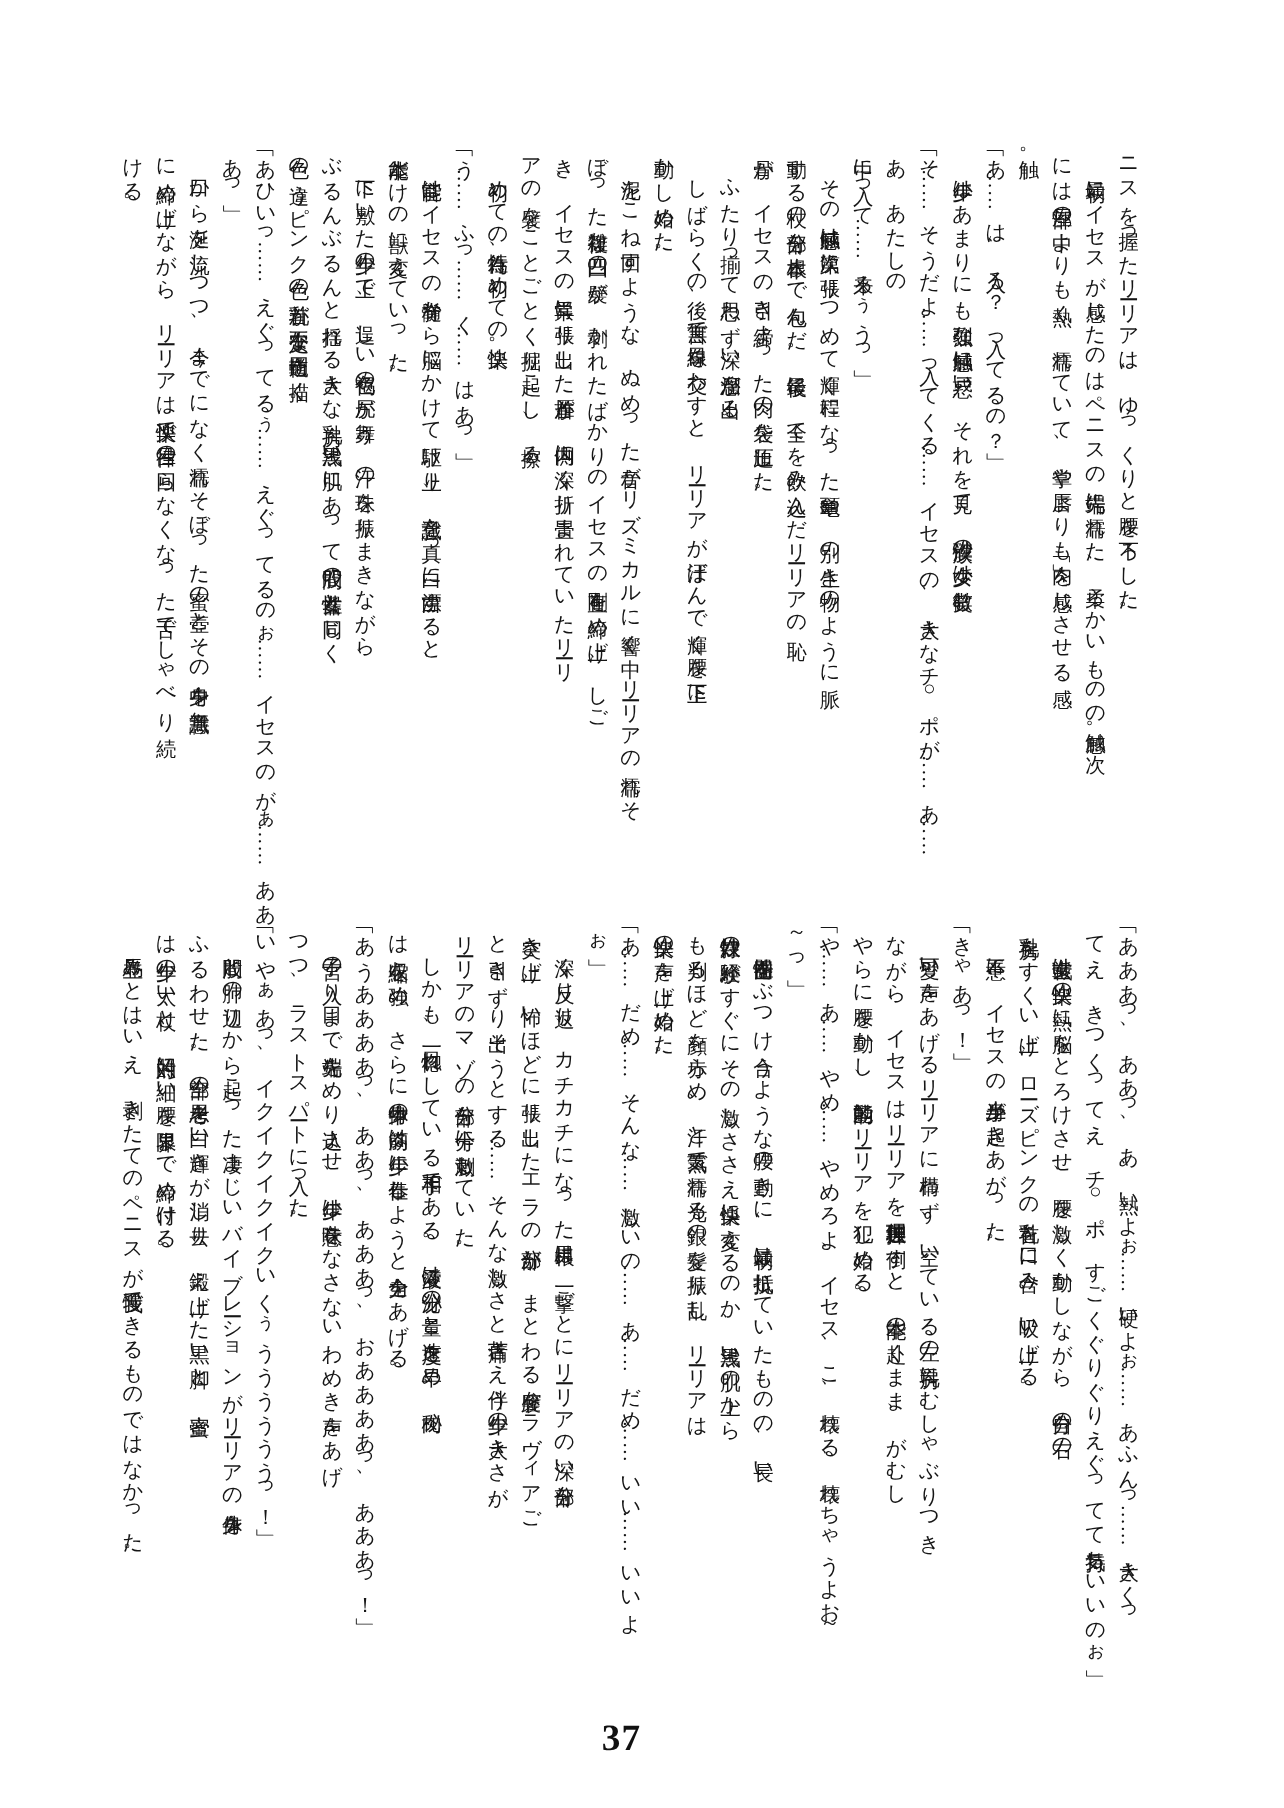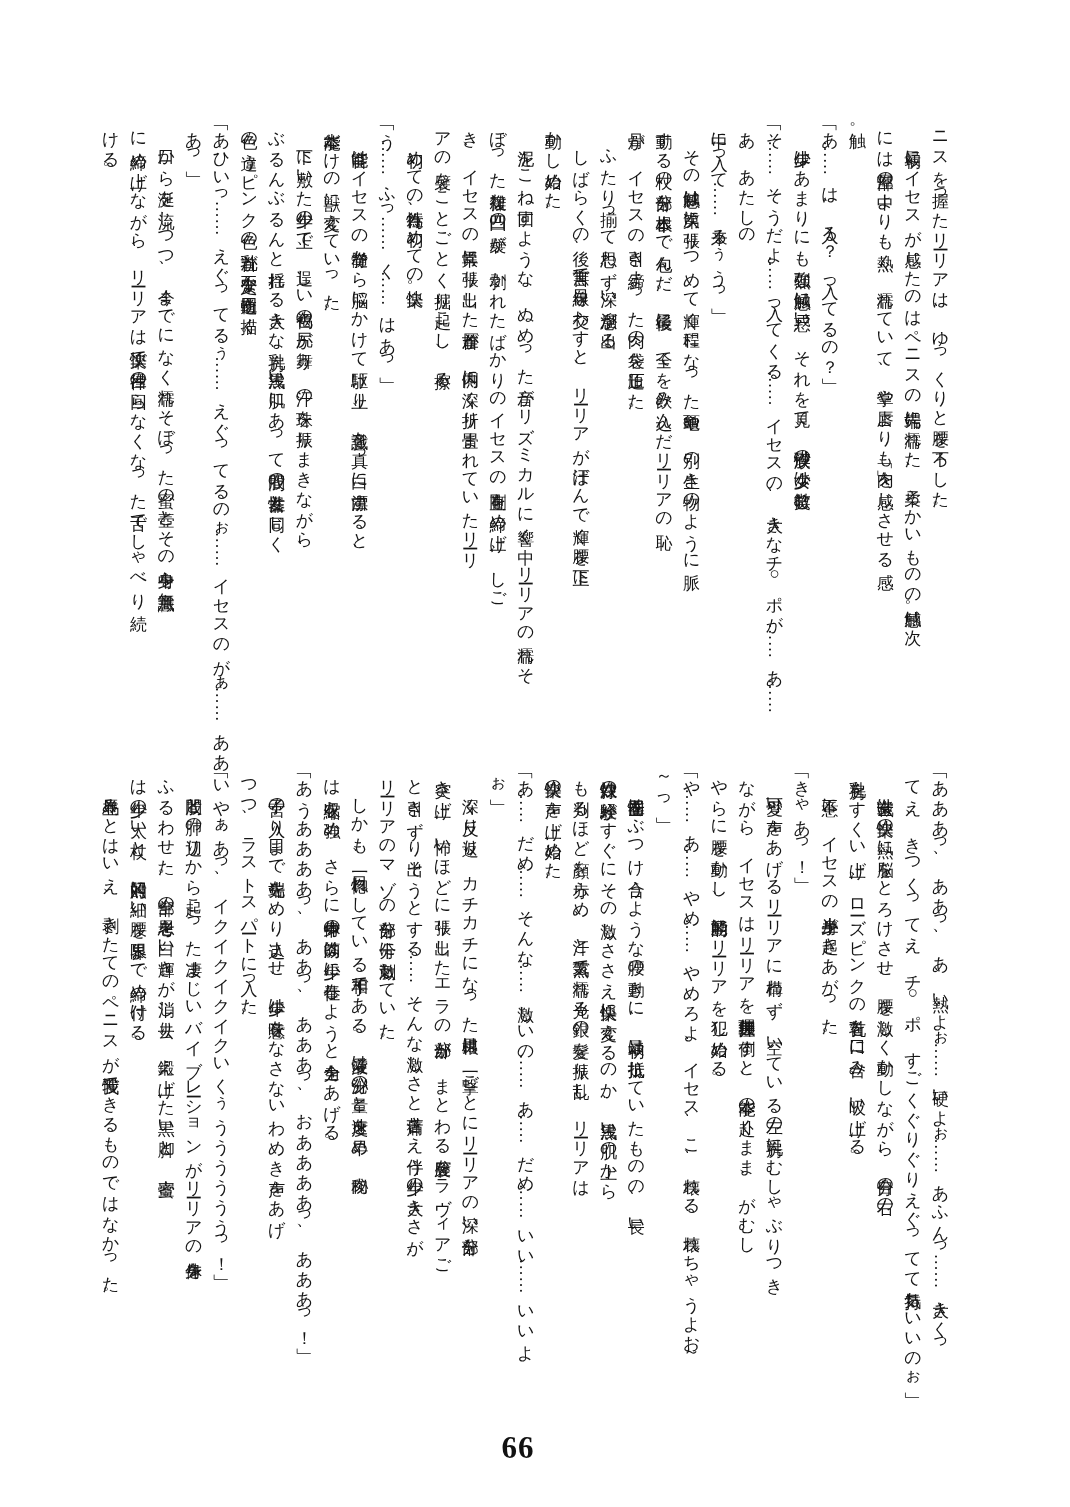--- a/index.html
+++ b/index.html
@@ -111,14 +111,14 @@
       <div class="tline">は収縮を強め、さらに身体中の筋肉は少年に奉仕しようと全力をあげる。</div>
       <div class="tline">「あうああああっ、ああっ、あああっ、おああああっ、あああっ！」</div>
       <div class="tline">　子宮の入り口まで先端をめり込ませ、少年は意味をなさないわめき声をあげ</div>
       <div class="tline">つつ、ラストスパートに入った。</div>
       <div class="tline">「いやぁあっ、イクイクイクイクいくぅううううううっ！」</div>
       <div class="tline">　股間と肺の辺りから起こった凄まじいバイブレーションがリーリアの身体を</div>
       <div class="tline">ふるわせた。全部の思考を白い輝きが消し去り、鍛え上げた黒い脚と、蜜壺</div>
       <div class="tline">は少年の太い杖と、対照的に細い腰を限界まで締め付ける。</div>
       <div class="tline">　馬並みとはいえ、剥きたてのペニスが我慢できるものではなかった。</div>
     </div>
-  <div class="page-number">66</div>
+  <div class="page-number">37</div>
 </div>
 
 </body></html>

